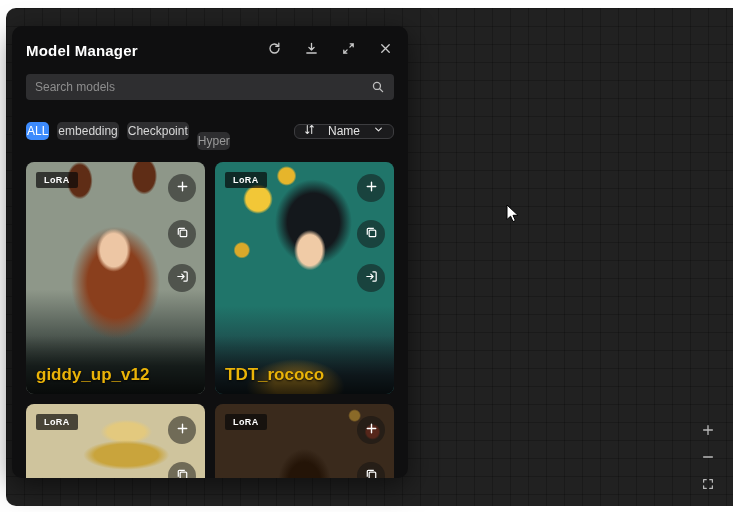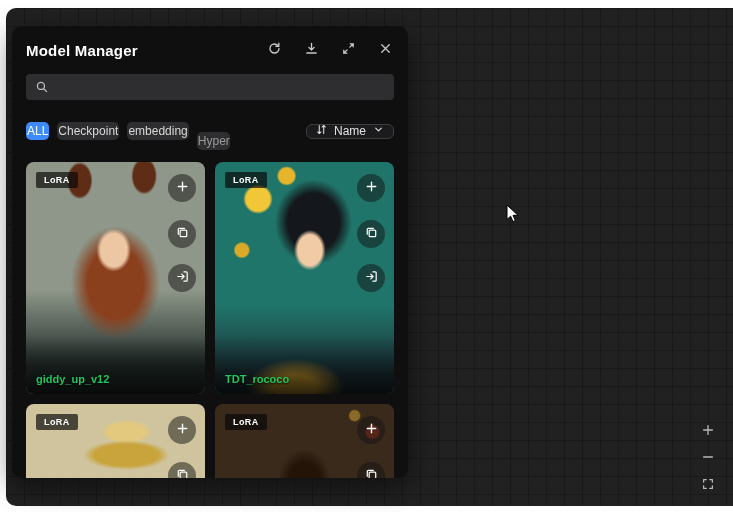--- a/index.html
+++ b/index.html
@@ -59,21 +59,21 @@
     background:#2e2e30; color:#d8d8d8; font-size:12px; font-family:"Liberation Sans", sans-serif;
     display:flex; align-items:center; white-space:nowrap;
   }
   .chip.active { background:#3d8bfd; color:#ffffff; }
   .chip.clipped {
     max-width:52px; overflow:hidden; color:#9a9a9a; padding-right:0; flex-shrink:1;margin-top:20px;
   }
   .sort {
     margin-left:auto; height:15px; padding:0 8px; border-radius:6px;
     background:#1b1b1d; border:1px solid #3d3d40; color:#e3e3e3; cursor:pointer;
-    display:flex; align-items:center; gap:6px; font-size:12px; font-family:"Liberation Sans", sans-serif;
+    display:flex; align-items:center; gap:12px; font-size:12px; font-family:"Liberation Sans", sans-serif;
   }
   .sort svg { width:13px; height:13px; }
 
   
   .cards {
     margin-top:12px; display:grid; grid-template-columns:1fr 1fr; gap:10px;
   }
   .card {
     position:relative; height:232px; border-radius:8px; overflow:hidden; background:#1c1c1e;
     cursor:pointer;
@@ -124,21 +124,21 @@
   .cbtn svg { width:15px; height:15px; }
   .b-plus { top:12px; }
   .b-copy { top:58px; }
   .b-import { top:102px; }
   .card-shade {
     position:absolute; left:0; right:0; bottom:0; height:58px; z-index:2;
     background:linear-gradient(to top, rgba(0,0,0,0.78), rgba(0,0,0,0));
   }
   .card-name {
     position:absolute; left:10px; bottom:9px; z-index:3;
-    color:#22c55e; font-size:11px; font-weight:bold;
+    color:#eab308; font-size:17px; font-weight:bold;
     text-shadow:0 1px 2px rgba(0,0,0,0.8);
   }
 
   
   .canvas-controls {
     position:absolute; right:16px; bottom:12px;
     display:flex; flex-direction:column; gap:9px; align-items:center;
     color:#b9b9b9;
   }
   .zbtn {
@@ -186,32 +186,33 @@
           <span>
             <svg viewBox="0 0 16 16" fill="none" stroke="currentColor" stroke-width="1.4" stroke-linecap="round" width="15" height="15">
               <path d="M4 4l8 8M12 4l-8 8"></path>
             </svg>
           </span>
         </button>
       </div>
     </div>
 
     <div class="search">
+      <input type="text" placeholder="Search models" style="">
       <span class="search-icon">
         <svg viewBox="0 0 16 16" fill="none" stroke="currentColor" stroke-width="1.5" stroke-linecap="round" width="14" height="14">
           <circle cx="6.8" cy="6.8" r="4"></circle>
           <path d="M9.9 9.9l3.4 3.4"></path>
         </svg>
       </span>
     </div>
 
     <div class="chips">
       <button class="chip active">ALL</button>
+      <button class="chip">embedding</button>
       <button class="chip">Checkpoint</button>
-      <button class="chip">embedding</button>
       <button class="chip clipped">Hyper</button>
       <button class="sort">
         <span>
           <svg viewBox="0 0 16 16" fill="none" stroke="currentColor" stroke-width="1.3" stroke-linecap="round" stroke-linejoin="round" width="13" height="13">
             <path d="M5.3 3v10M5.3 13l-2-2M5.3 13l2-2M10.7 13V3M10.7 3l-2 2M10.7 3l2 2"></path>
           </svg>
         </span>
         <span>Name</span>
         <span>
           <svg viewBox="0 0 16 16" fill="none" stroke="currentColor" stroke-width="1.4" stroke-linecap="round" stroke-linejoin="round" width="12" height="12">

